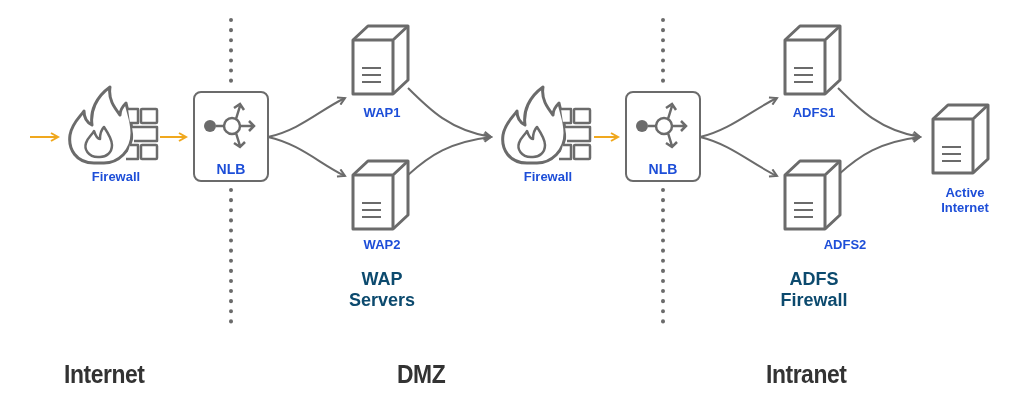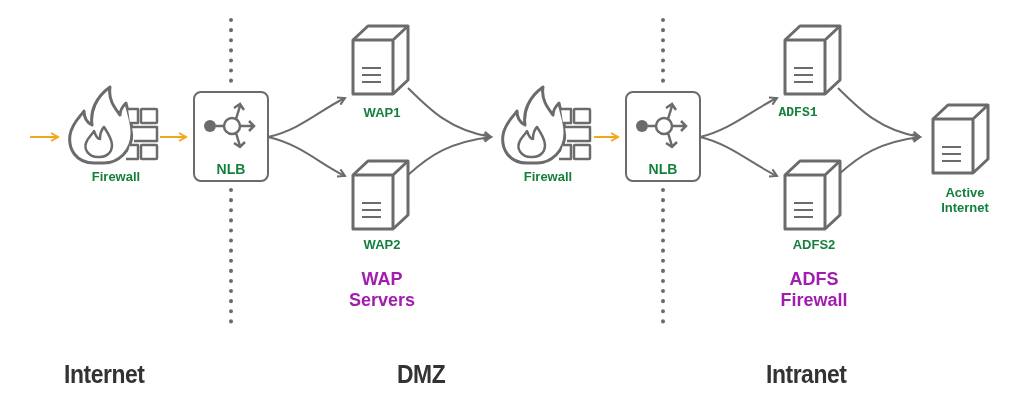--- a/index.html
+++ b/index.html
@@ -1,22 +1,22 @@
 <!DOCTYPE html>
 <html><head>
 <meta charset="utf-8">
 <style>
   html, body { margin: 0; padding: 0; background: #ffffff; }
   body { width: 1024px; height: 414px; position: relative; overflow: hidden;
          font-family: "Liberation Sans", sans-serif; }
   #diagram { position: absolute; left: 0; top: 0; }
   .lbl { position: absolute; font-family: "Liberation Sans", sans-serif; font-weight: bold;
-         color: #15803d; text-align: center; white-space: pre-line; line-height: 1.15; }
+         color: #1d4ed8; text-align: center; white-space: pre-line; line-height: 1.15; }
   .small { font-size: 13px; }
-  .group { font-size: 18px; color: #a21caf; text-align: center; }
+  .group { font-size: 18px; color: #0c4a6e; text-align: center; }
   .zone { font-size: 26px; color: #333333; letter-spacing: -0.5px; transform: scaleX(0.88); transform-origin: left top; text-align: left; }
 </style>
 </head>
 <body>
 
 <svg id="diagram" width="1024" height="414" viewBox="0 0 1024 414" xmlns="http://www.w3.org/2000/svg">
   <defs>
     <symbol id="server" viewBox="0 0 64 80">
       <path d="M3 22 L18 8 L58 8 L58 62 L43 76 L3 76 Z" fill="#fff" stroke="#6b6b6b" stroke-width="3" stroke-linejoin="round"></path>
       <path d="M3 22 L43 22 L58 8 M43 22 L43 76" fill="none" stroke="#6b6b6b" stroke-width="3" stroke-linejoin="round"></path>
@@ -85,22 +85,22 @@
   <use href="#server" x="782" y="153" width="64" height="80"></use>
   <use href="#server" x="930" y="97" width="64" height="80"></use>
 </svg>
 
 <div class="lbl small" style="left:76px; top:170px; width:80px;">Firewall</div>
 <div class="lbl small" style="left:194px; top:161px; width:74px; font-size:14px;">NLB</div>
 <div class="lbl small" style="left:344px; top:106px; width:76px;">WAP1</div>
 <div class="lbl small" style="left:344px; top:238px; width:76px;">WAP2</div>
 <div class="lbl small" style="left:508px; top:170px; width:80px;">Firewall</div>
 <div class="lbl small" style="left:626px; top:161px; width:74px; font-size:14px;">NLB</div>
-<div class="lbl small" style="left:760px; top:106px; width:76px;font-family:Liberation Mono, monospace;">ADFS1</div>
-<div class="lbl small" style="left:776px; top:238px; width:76px;">ADFS2</div>
+<div class="lbl small" style="left:776px; top:106px; width:76px;">ADFS1</div>
+<div class="lbl small" style="left:807px; top:238px; width:76px;">ADFS2</div>
 <div class="lbl small" style="left:920px; top:186px; width:90px;">Active
 Internet</div>
 
 <div class="lbl group" style="left:332px; top:269px; width:100px;">WAP
 Servers</div>
 <div class="lbl group" style="left:764px; top:269px; width:100px;">ADFS
 Firewall</div>
 
 <div class="lbl zone" style="left:64px; top:360px;">Internet</div>
 <div class="lbl zone" style="left:397px; top:360px;">DMZ</div>

